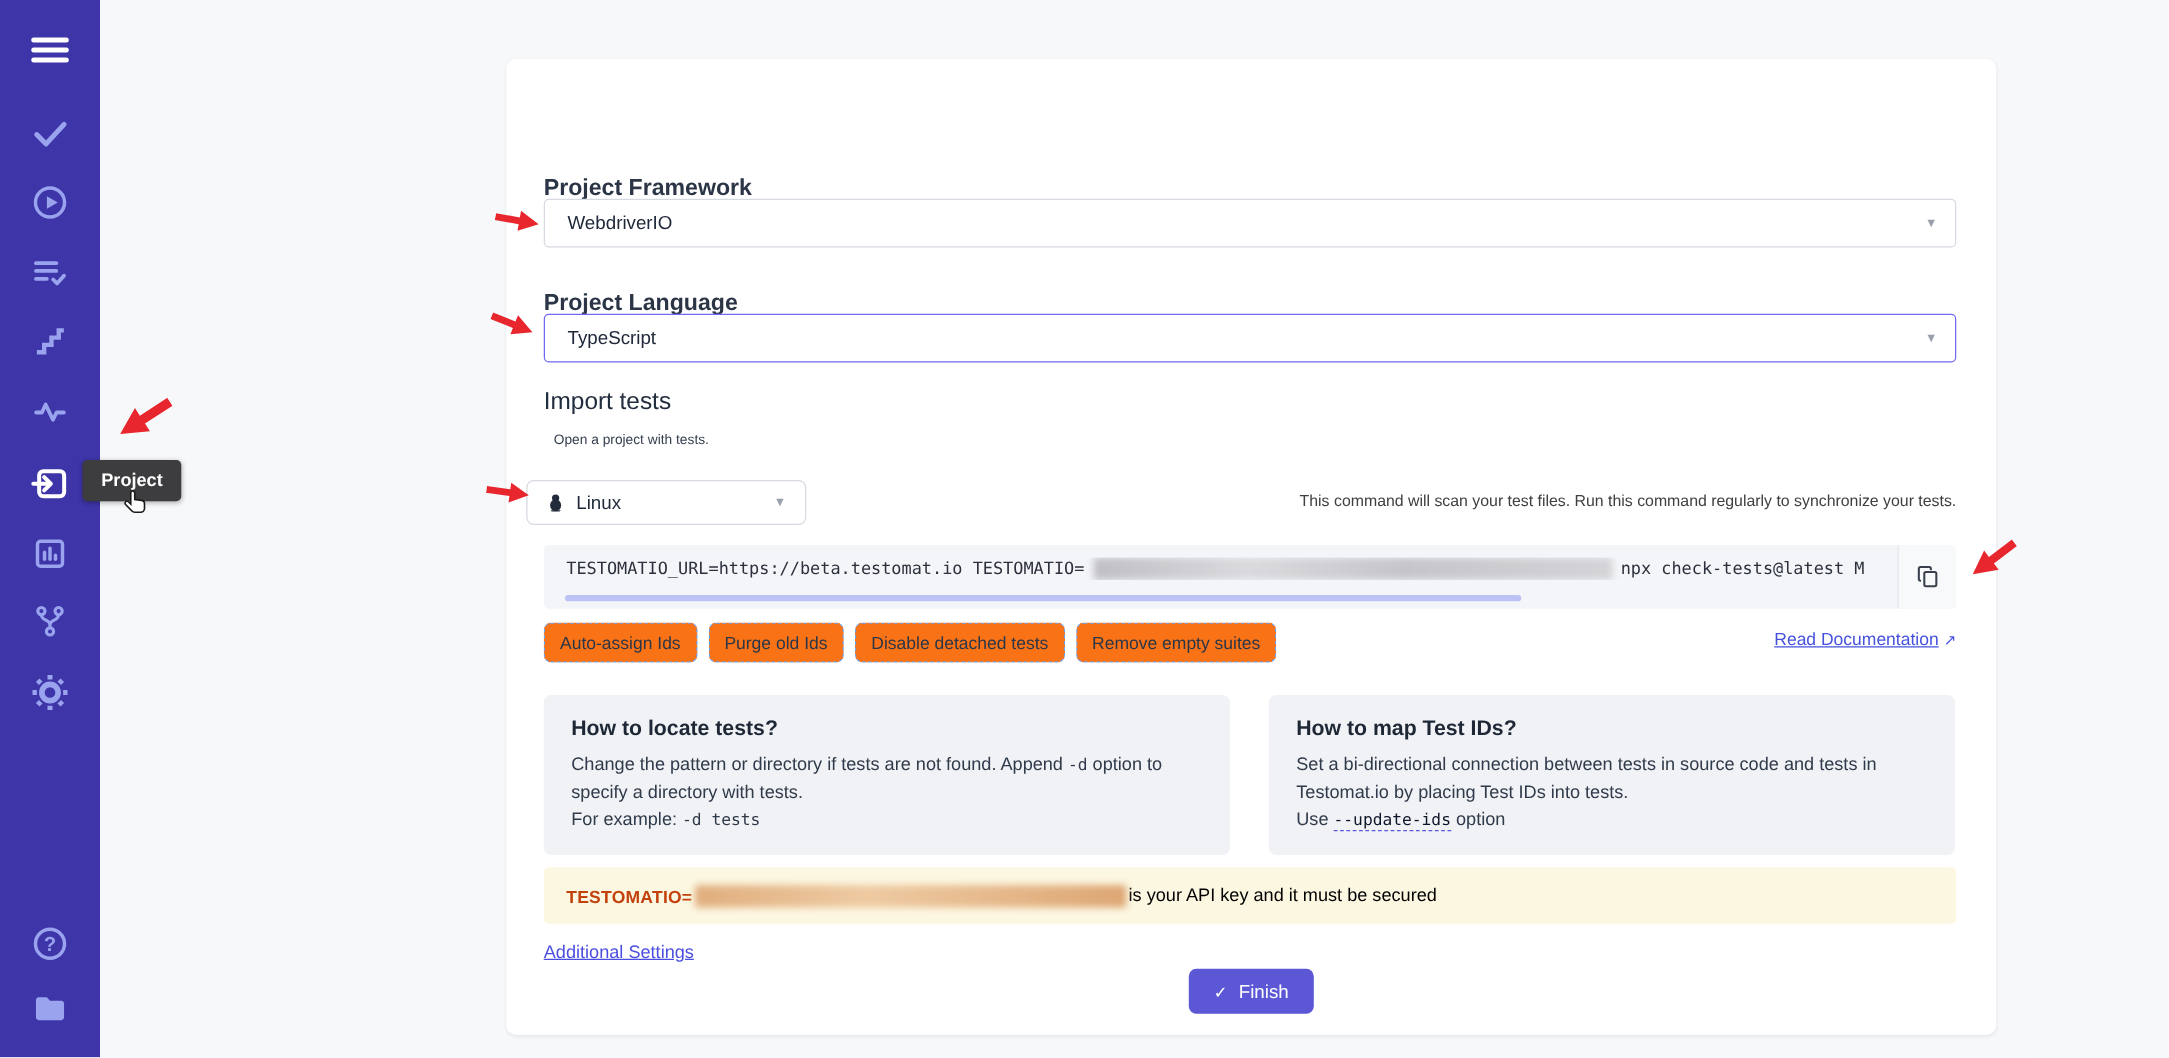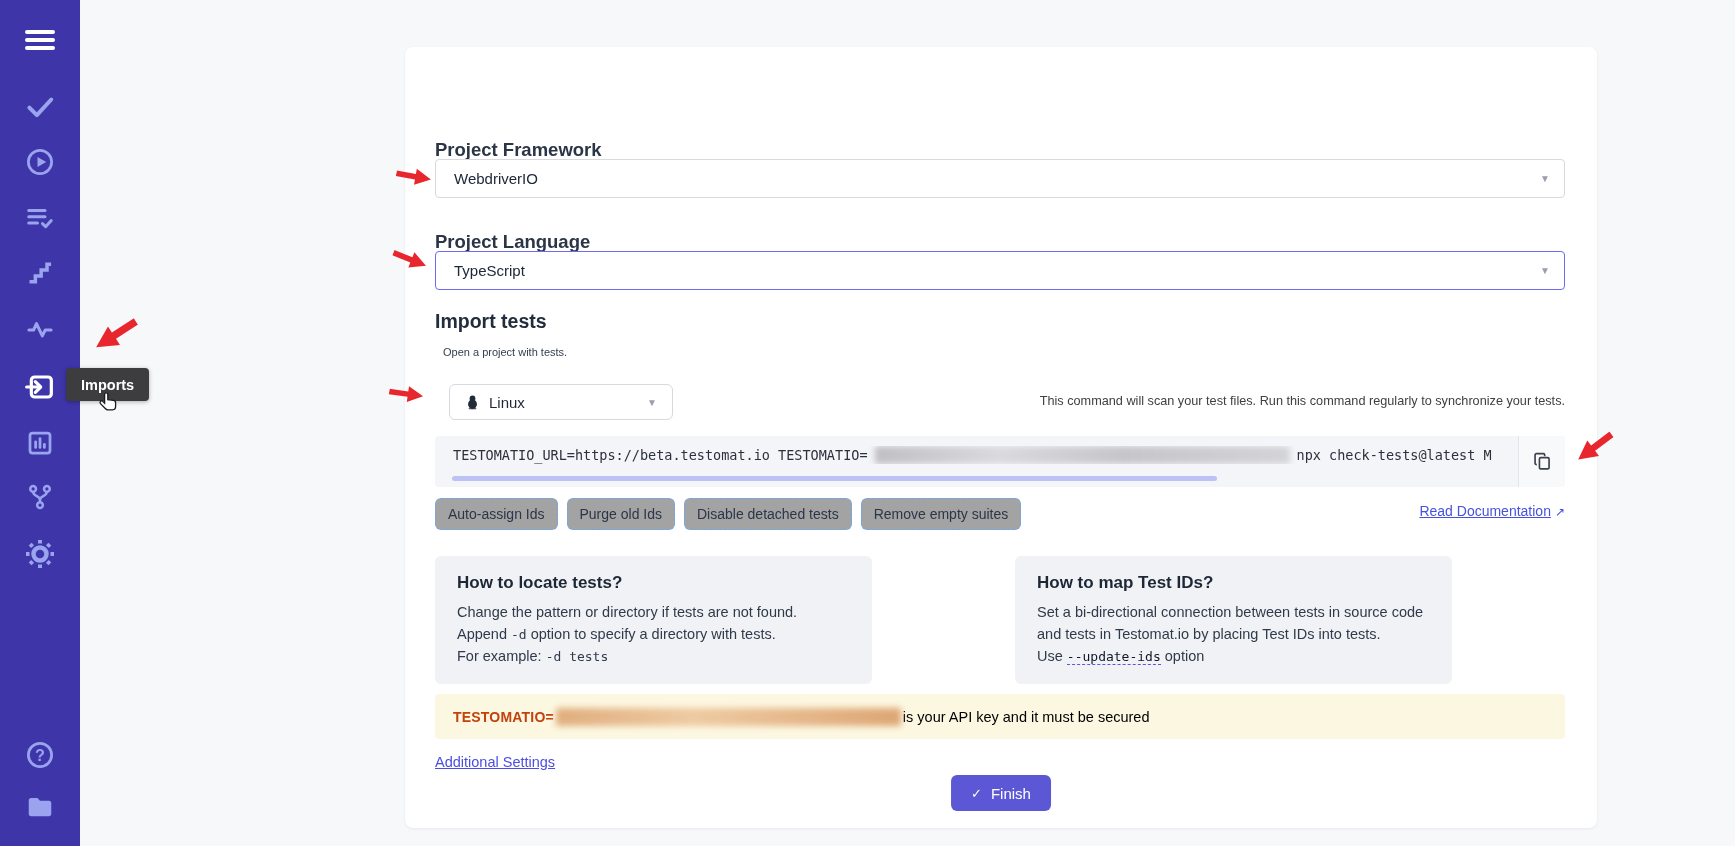--- a/index.html
+++ b/index.html
@@ -26,47 +26,47 @@
   .page-title { position:absolute; left:30px; top:14px; font-size:29px; font-weight:bold; color:#17202f; }
   .page-badge { font-size:15px; font-weight:normal; color:#6e7787; margin-left:10px; vertical-align:3px; }
 
   .field-label { position:absolute; left:30px; font-size:18.5px; font-weight:bold; color:#2b3546; }
   .select { position:absolute; left:30px; width:1130px; height:39px; background:#fff; border:1px solid #d6d9e0;
             border-radius:4px; display:flex; align-items:center; padding:0 18px; font-size:15px; color:#20293a;
             cursor:pointer; }
   .select.focused { border:1.5px solid #7069f1; }
   .caret { position:absolute; right:14px; top:50%; transform:translateY(-52%); font-size:10px; color:#9aa0ab; }
 
-  .section-h { position:absolute; left:30px; font-size:19.5px; font-weight:bold; color:#222d3e; }
+  .section-h { position:absolute; left:30px; font-size:19.5px; font-weight:normal; color:#222d3e; }
   .section-p { position:absolute; left:14px; font-size:11px; color:#333e4f;margin-left:24px; }
 
-  .os-select { position:absolute; left:44px; top:337px; width:224px; height:36px; border:1px solid #d6d9e0;
+  .os-select { position:absolute; left:16px; top:337px; width:224px; height:36px; border:1px solid #d6d9e0;
                border-radius:6px; background:#fff; display:flex; align-items:center; gap:9px; padding:0 15px;
                font-size:15px; color:#1f2937; cursor:pointer; }
 
   .hint { position:absolute; right:32px; top:347px; font-size:12.7px; color:#404040; white-space:nowrap; }
 
   .cmd-box { position:absolute; left:30px; top:389px; width:1130px; height:51px; background:#f4f5f8;
              border-radius:4px; overflow:hidden; }
   .cmd-line { position:absolute; left:18px; top:10px; right:50px; display:flex; align-items:center; gap:7px;
               font-family:"DejaVu Sans Mono", monospace; font-size:13.5px; color:#2b313c; white-space:nowrap; overflow:hidden; }
   .blur-gray { width:415px; height:18px; flex:0 0 auto; border-radius:2px;
                background:linear-gradient(90deg,#bfbfc4,#dadade 30%,#c5c5ca 60%,#d4d4d8); filter:blur(3px); }
   .hscroll { position:absolute; left:17px; bottom:6px; width:765px; height:5px; background:#bcc3f4; border-radius:3px; cursor:pointer; }
   .copy-cell { position:absolute; right:0; top:0; width:47px; height:51px; background:#f8f9fb; border:none;
                border-left:1px solid #e3e5eb; display:flex; align-items:center; justify-content:center; cursor:pointer; }
 
   .tags-row { position:absolute; left:30px; top:451px; display:flex; gap:9px; }
-  .tag-btn { border:1px dashed #6aa6f8; background:#a3a3a3; color:#2b3648; font-size:14px;
+  .tag-btn { border:1px dashed #6aa6f8; background:#f97316; color:#2b3648; font-size:14px;
              font-family:"Liberation Sans", sans-serif; padding:7px 12px; border-radius:6px; cursor:pointer; white-space:nowrap; }
   .docs-link { position:absolute; right:32px; top:456px; font-size:14px; color:#4652dd; text-decoration:underline;
                cursor:pointer; }
   .docs-link .ext { font-size:12px; text-decoration:none; display:inline-block; margin-left:4px; }
 
-  .info-box { position:absolute; top:509px; width:437px; min-height:118px; background:#f1f2f5; border-radius:6px;
+  .info-box { position:absolute; top:509px; width:549px; min-height:118px; background:#f1f2f5; border-radius:6px;
               padding:17px 22px; }
   .info-box h3 { font-size:17px; color:#1d2736; margin-bottom:9px; }
   .info-box p { font-size:14.5px; color:#2f3a4a; line-height:1.5; }
   .mono { font-family:"DejaVu Sans Mono", monospace; font-size:13px; }
   .code-link { color:#0f172a; border-bottom:1px dashed #5a57e0; cursor:pointer; }
 
   .warning { position:absolute; left:30px; top:647px; width:1130px; height:45px; background:#fcf7e1;
              border-radius:4px; display:flex; align-items:center; gap:2px; padding:0 18px; }
   .warn-key { font-size:14px; font-weight:bold; color:#c2410c; letter-spacing:.2px; }
   .blur-orange { width:345px; height:18px; border-radius:2px;
@@ -170,21 +170,21 @@
           <text x="12" y="16.5" text-anchor="middle" font-size="13" font-weight="bold" fill="#9aa3ee" font-family="Liberation Sans, sans-serif">?</text>
         </svg>
     </button>
     <button class="side-btn" style="top:791px">
       <svg width="30" height="30" viewBox="0 0 24 24">
           <path d="M3 6.5 c0-1 .8-1.8 1.8-1.8 h5.2 l2 2.2 h7.2 c1 0 1.8 .8 1.8 1.8 v8.8 c0 1-.8 1.8-1.8 1.8 H4.8 c-1 0-1.8-.8-1.8-1.8 z" fill="#9aa3ee"></path>
         </svg>
     </button>
   </aside>
 
-  <div class="tooltip">Imports</div>
+  <div class="tooltip">Project</div>
   <div class="cursor">
     <svg width="24" height="24" viewBox="0 0 24 24">
         <path d="M8.2 1.8 c-.9 0-1.6 .7-1.6 1.6 v8.9 l-1.9 -1.9 c-.6-.6-1.6-.6-2.2 0 -.6 .6 -.6 1.6 0 2.2 l5 5.2 c.6 .6 1.4 1 2.3 1 h4.6 c1.8 0 3.2-1.4 3.2-3.2 v-3.8 c0-1.3-1-2.4-2.3-2.5 l-5.5-.7 V3.4 c0-.9-.7-1.6-1.6-1.6 z" fill="#ffffff" stroke="#1a1a1a" stroke-width="1.3"></path>
       </svg>
   </div>
 
   <main class="card">
 
     <div class="field-label" style="top:92px">Project Framework</div>
     <div class="select" style="top:112px">

